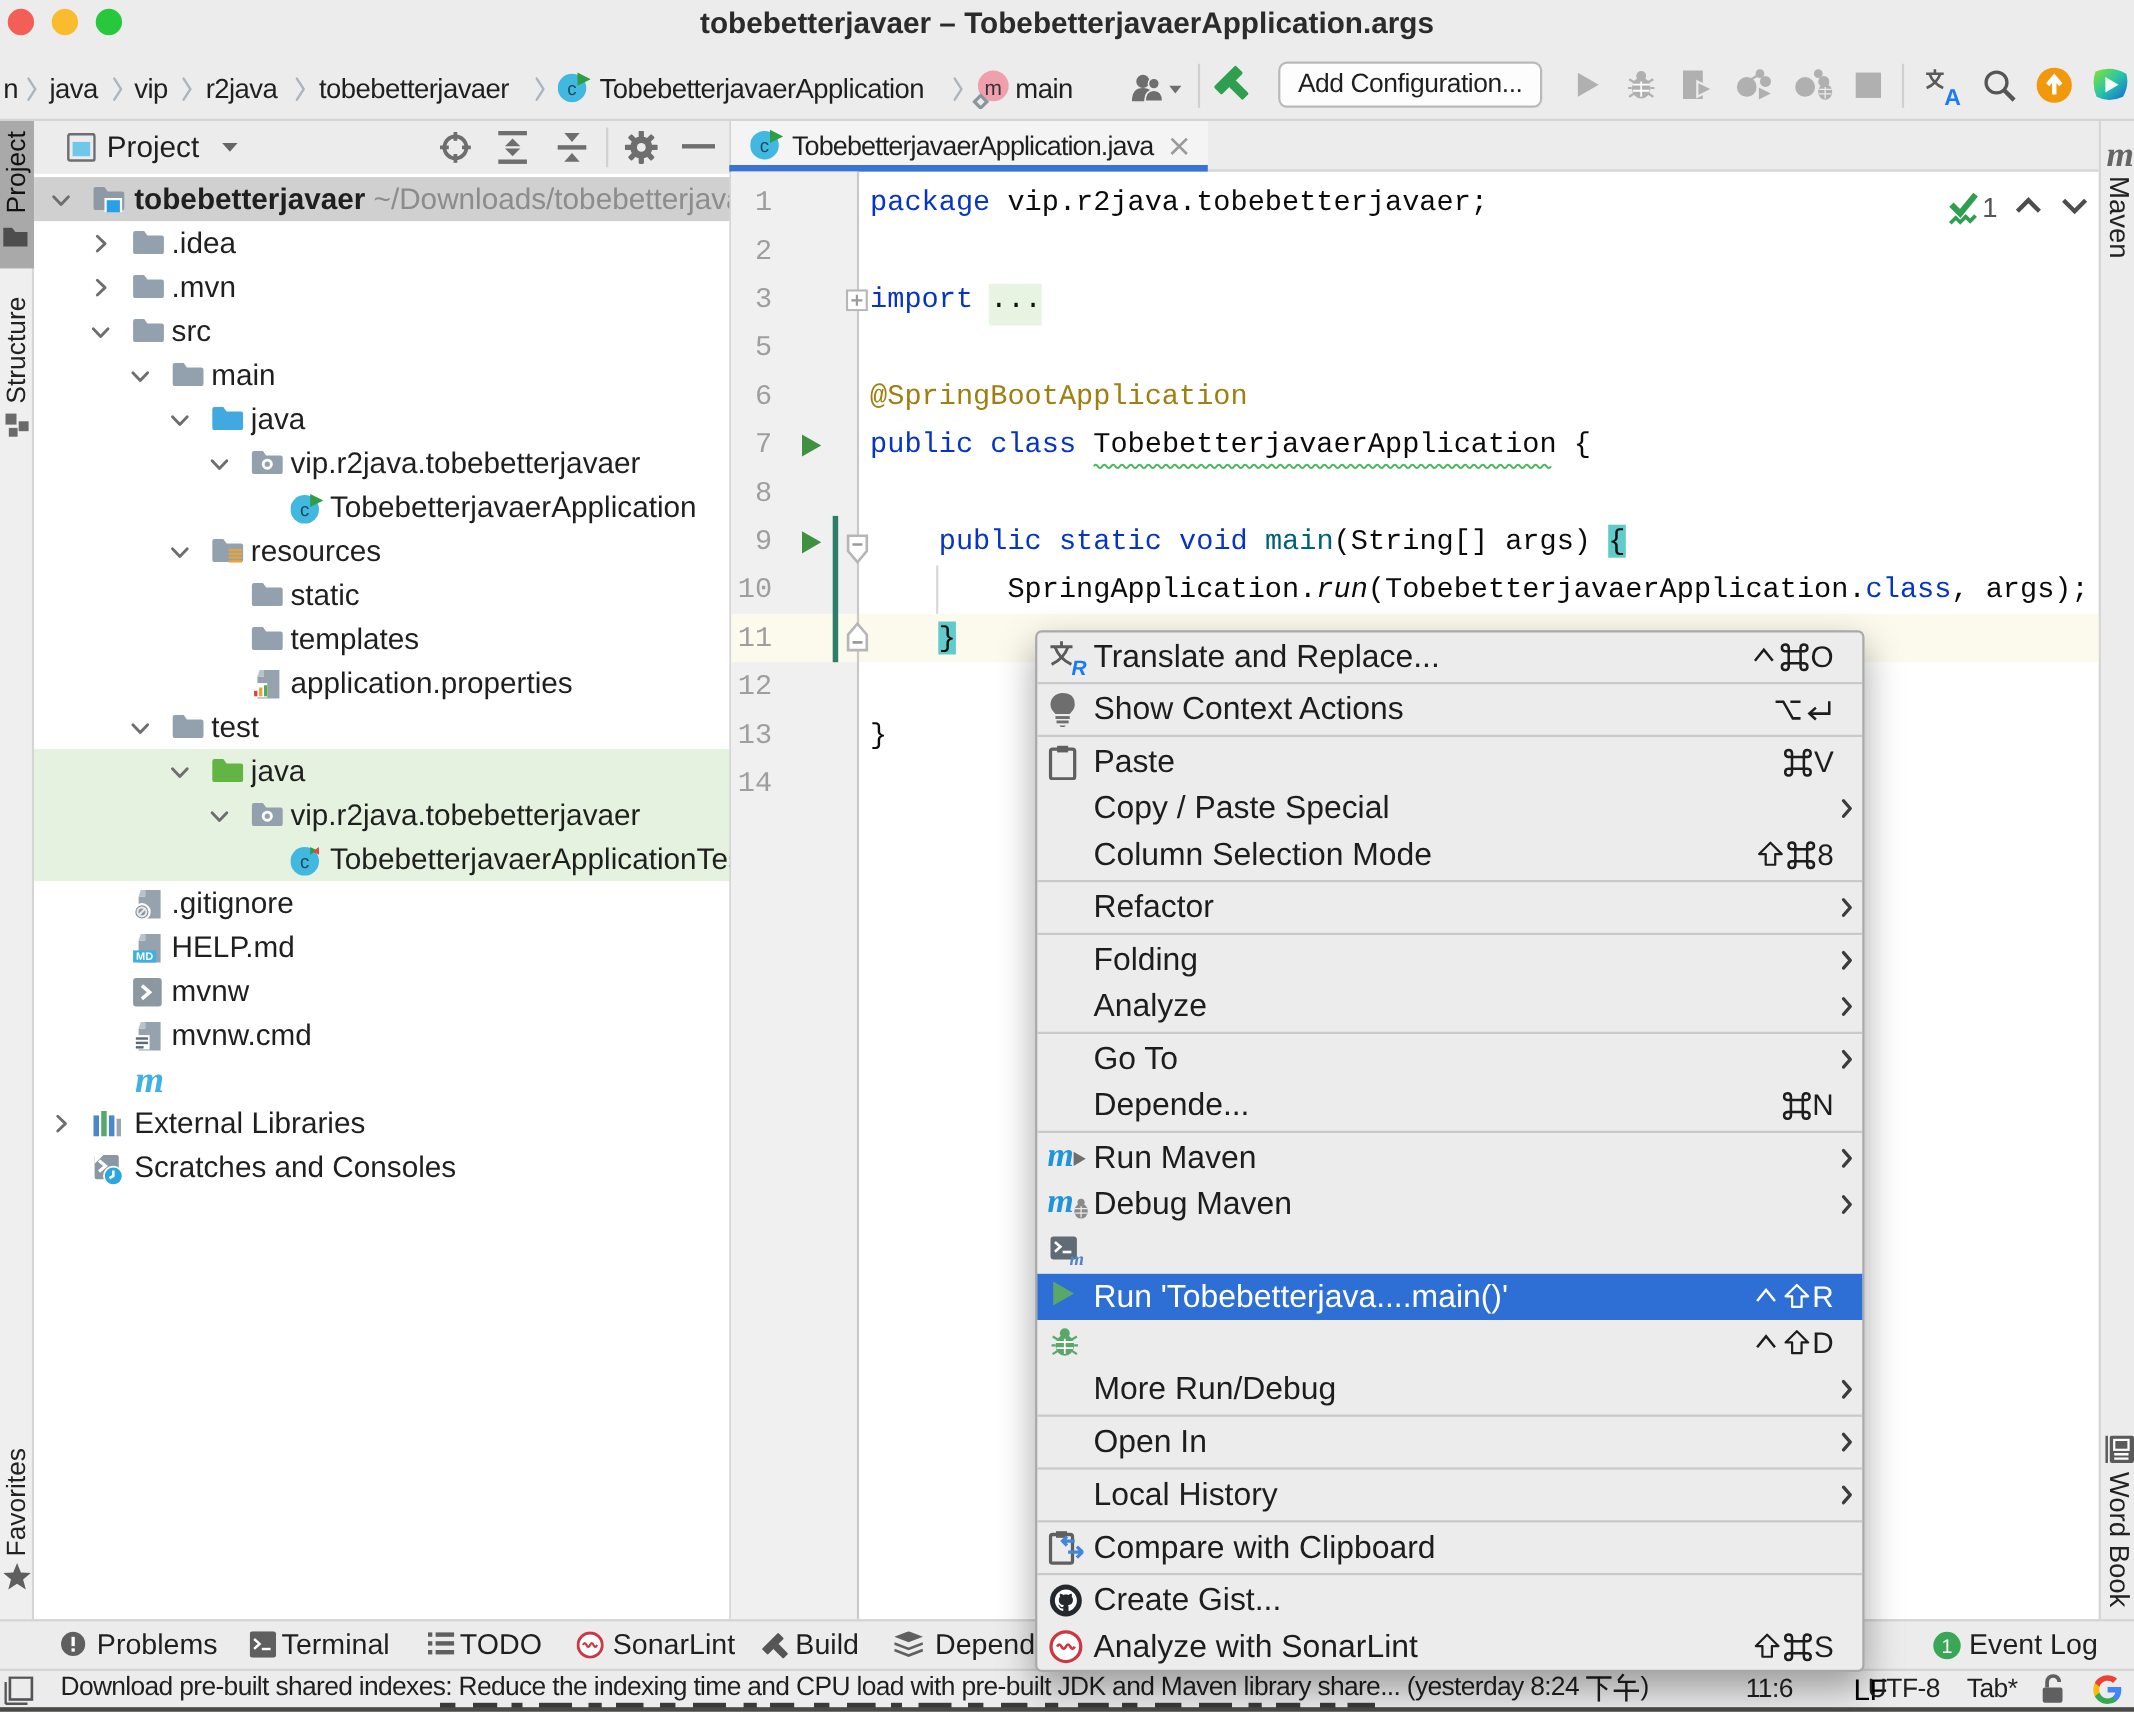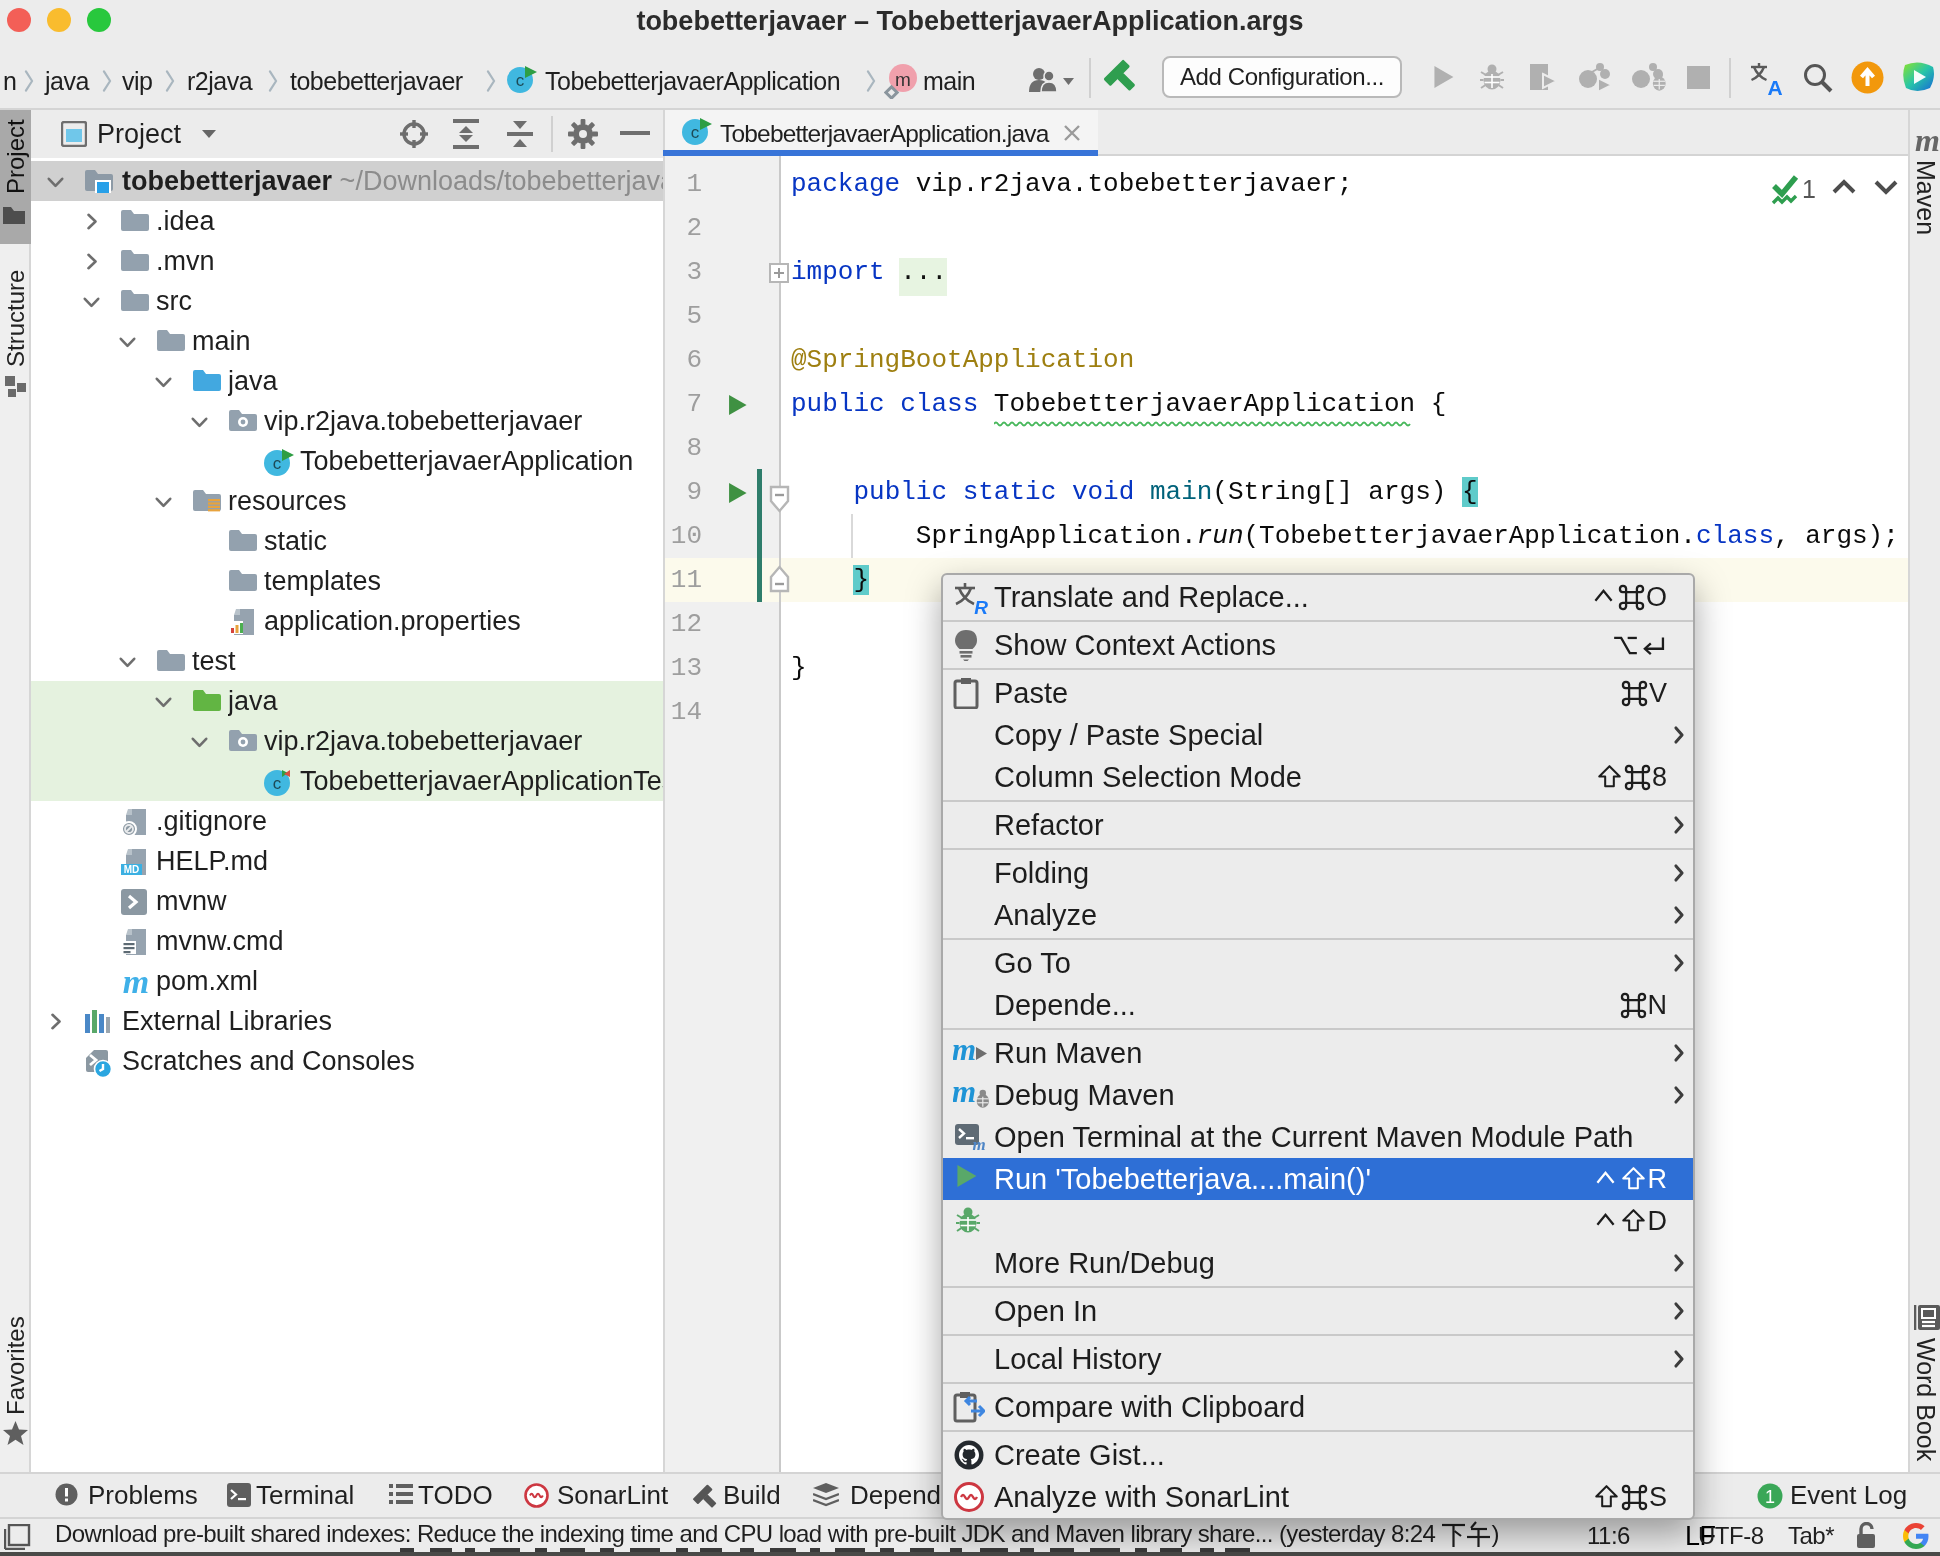--- a/index.html
+++ b/index.html
@@ -468,21 +468,20 @@
         <rect x="3.5" y="19" width="11" height="2.2" fill="#5d6a73"></rect>
         <rect x="3.5" y="23" width="7" height="2.2" fill="#5d6a73"></rect>
       </svg>
     </div>
 <div class="abs ui row40" style="left:156px;top:921px;width:508px;overflow:hidden;font-size:27px">mvnw.cmd</div>
 <div class="abs" style="left:120px;top:968px">
       <svg width="32" height="30" viewBox="0 0 32 30">
         <text x="16" y="25" font-family="Liberation Serif" font-size="34" font-style="italic" font-weight="bold" fill="#3fb0e8" text-anchor="middle">m</text>
       </svg>
     </div>
-<div class="abs ui row40" style="left:156px;top:961px;width:508px;overflow:hidden;font-size:27px">pom.xml</div>
 <div class="abs" style="left:48px;top:1011px">
       <svg width="16" height="21" viewBox="0 0 16 21">
         <path d="M4.48 3.78 L11.52 10.5 L4.48 17.22" stroke="#6e6e6e" stroke-width="2.6" fill="none" stroke-linecap="round" stroke-linejoin="round"></path>
       </svg>
     </div>
 <div class="abs" style="left:84px;top:1008px">
       <svg width="28" height="28" viewBox="0 0 28 28">
         <rect x="1" y="6" width="5" height="19" fill="#4a88c7"></rect>
         <rect x="8" y="2" width="5" height="23" fill="#59a869"></rect>
         <rect x="15" y="6" width="5" height="19" fill="#4a88c7"></rect>
@@ -918,21 +917,20 @@
       </svg>
     </div>
 <div class="abs" style="left:953px;top:1121px">
       <svg width="32" height="30" viewBox="0 0 32 30">
         <rect x="2" y="3" width="24" height="21" rx="3" fill="#5f6b75"></rect>
         <path d="M6 8 L11 12.5 L6 17" stroke="#fff" stroke-width="2.4" fill="none"></path>
         <rect x="13" y="16" width="8" height="2.4" fill="#fff"></rect>
         <text x="26" y="29" font-family="Liberation Serif" font-size="17" font-style="italic" font-weight="bold" fill="#4f86c6" text-anchor="middle">m</text>
       </svg>
     </div>
-<div class="abs ui" style="left:994px;top:1116px;height:42px;line-height:42px;font-size:29px;color:#1d1d1d">Open Terminal at the Current Maven Module Path</div>
 <div class="abs" style="left:943px;top:1158px;width:750px;height:42px;background:#2e6fd6"></div>
 <div class="abs" style="left:953px;top:1163px">
       <svg width="26" height="26" viewBox="0 0 26 26">
         <path d="M4.42 2.08 L23.400000000000002 13.0 L4.42 23.92 Z" fill="#59a869"></path>
       </svg>
     </div>
 <div class="abs ui" style="left:994px;top:1158px;height:42px;line-height:42px;font-size:29px;color:#fff">Run 'Tobebetterjava....main()'</div>
 <div class="abs" style="left:1341px;top:1158px;width:326px;height:42px;display:flex;justify-content:flex-end;align-items:center">
       <span class="sc">
         <span class="scs">

